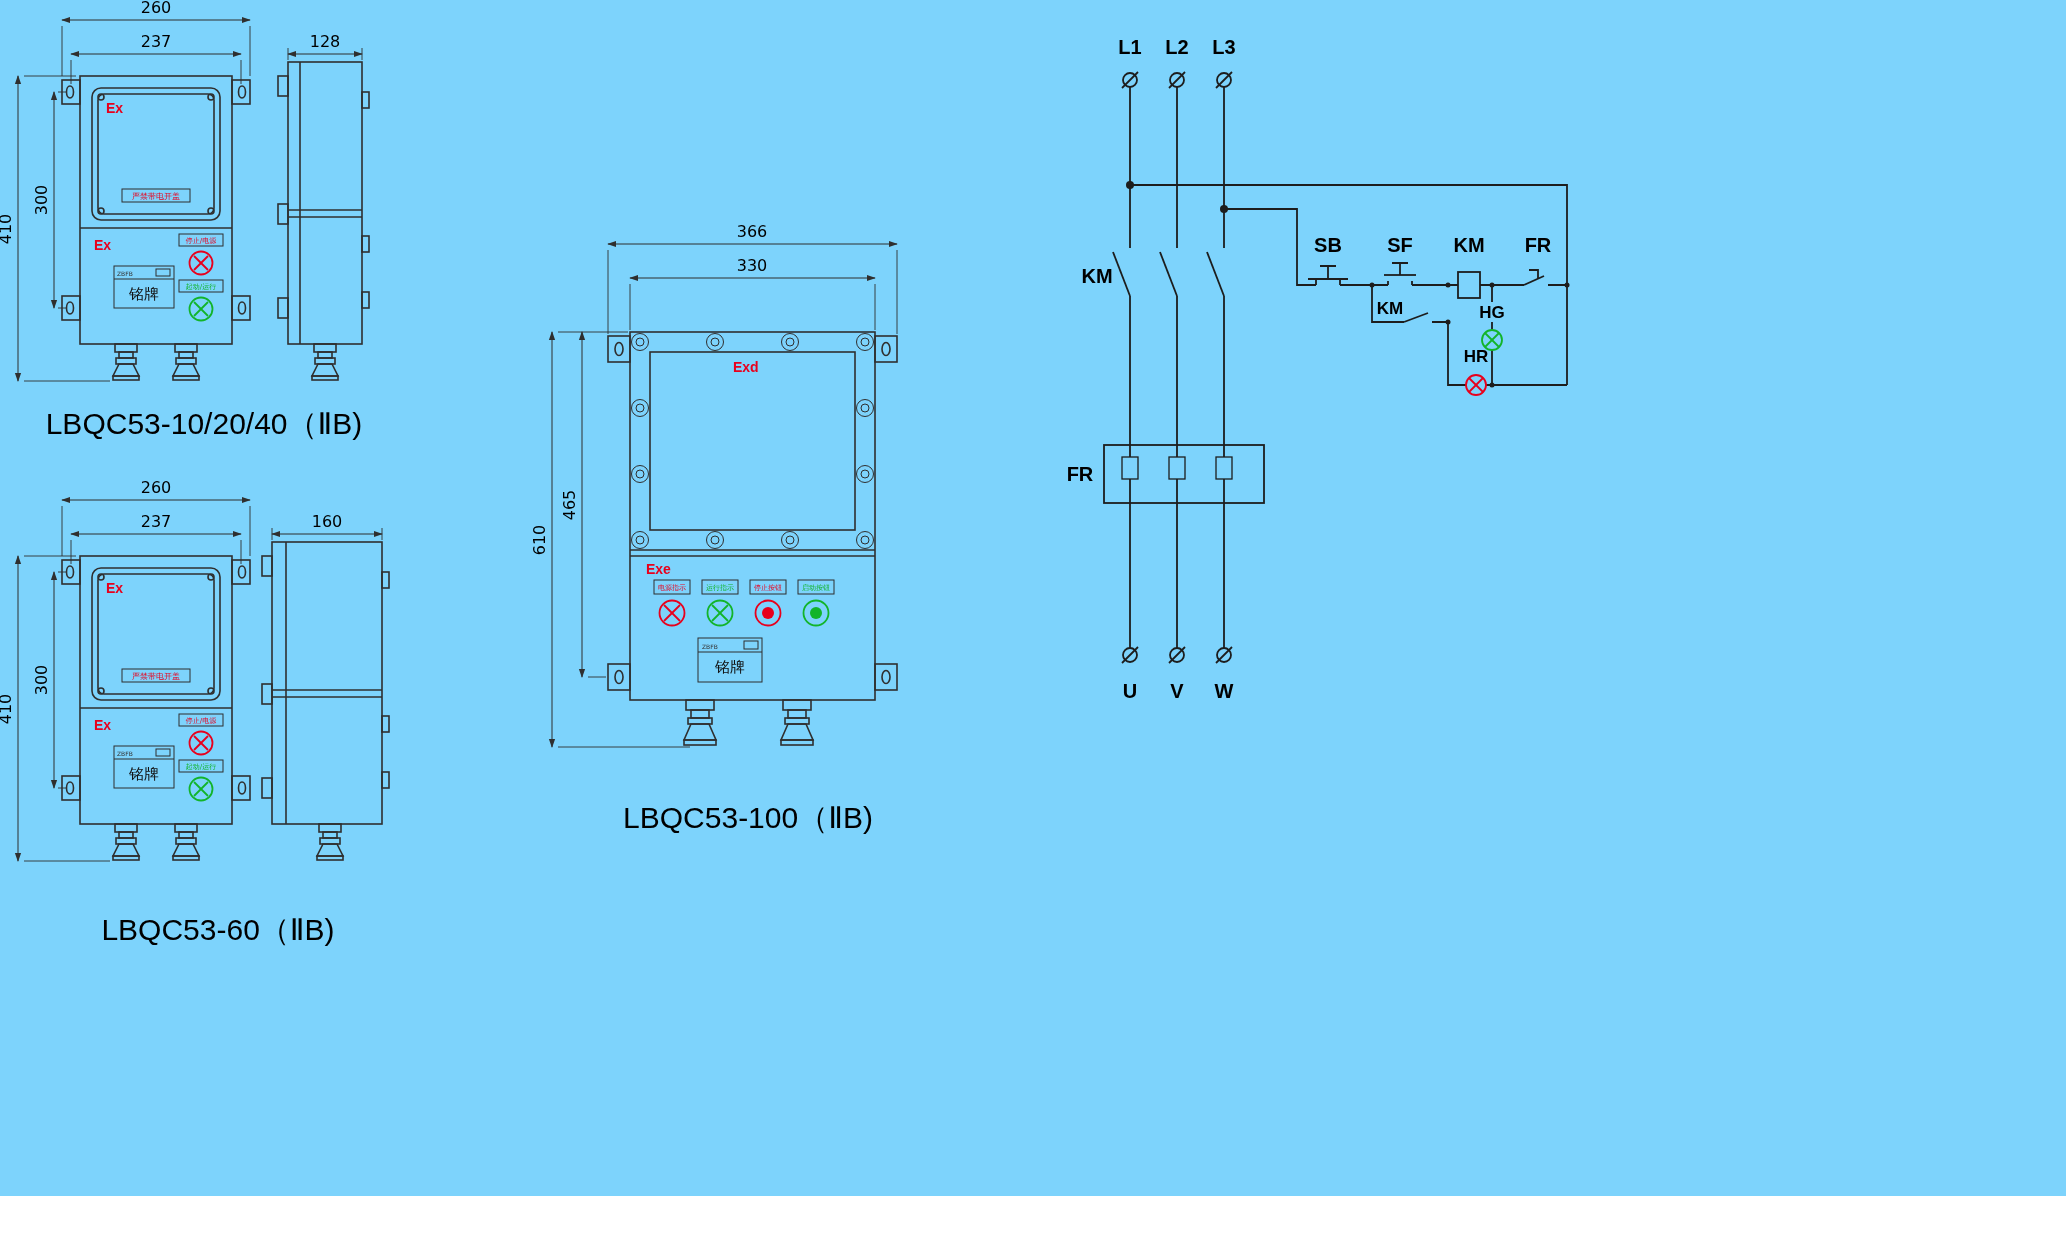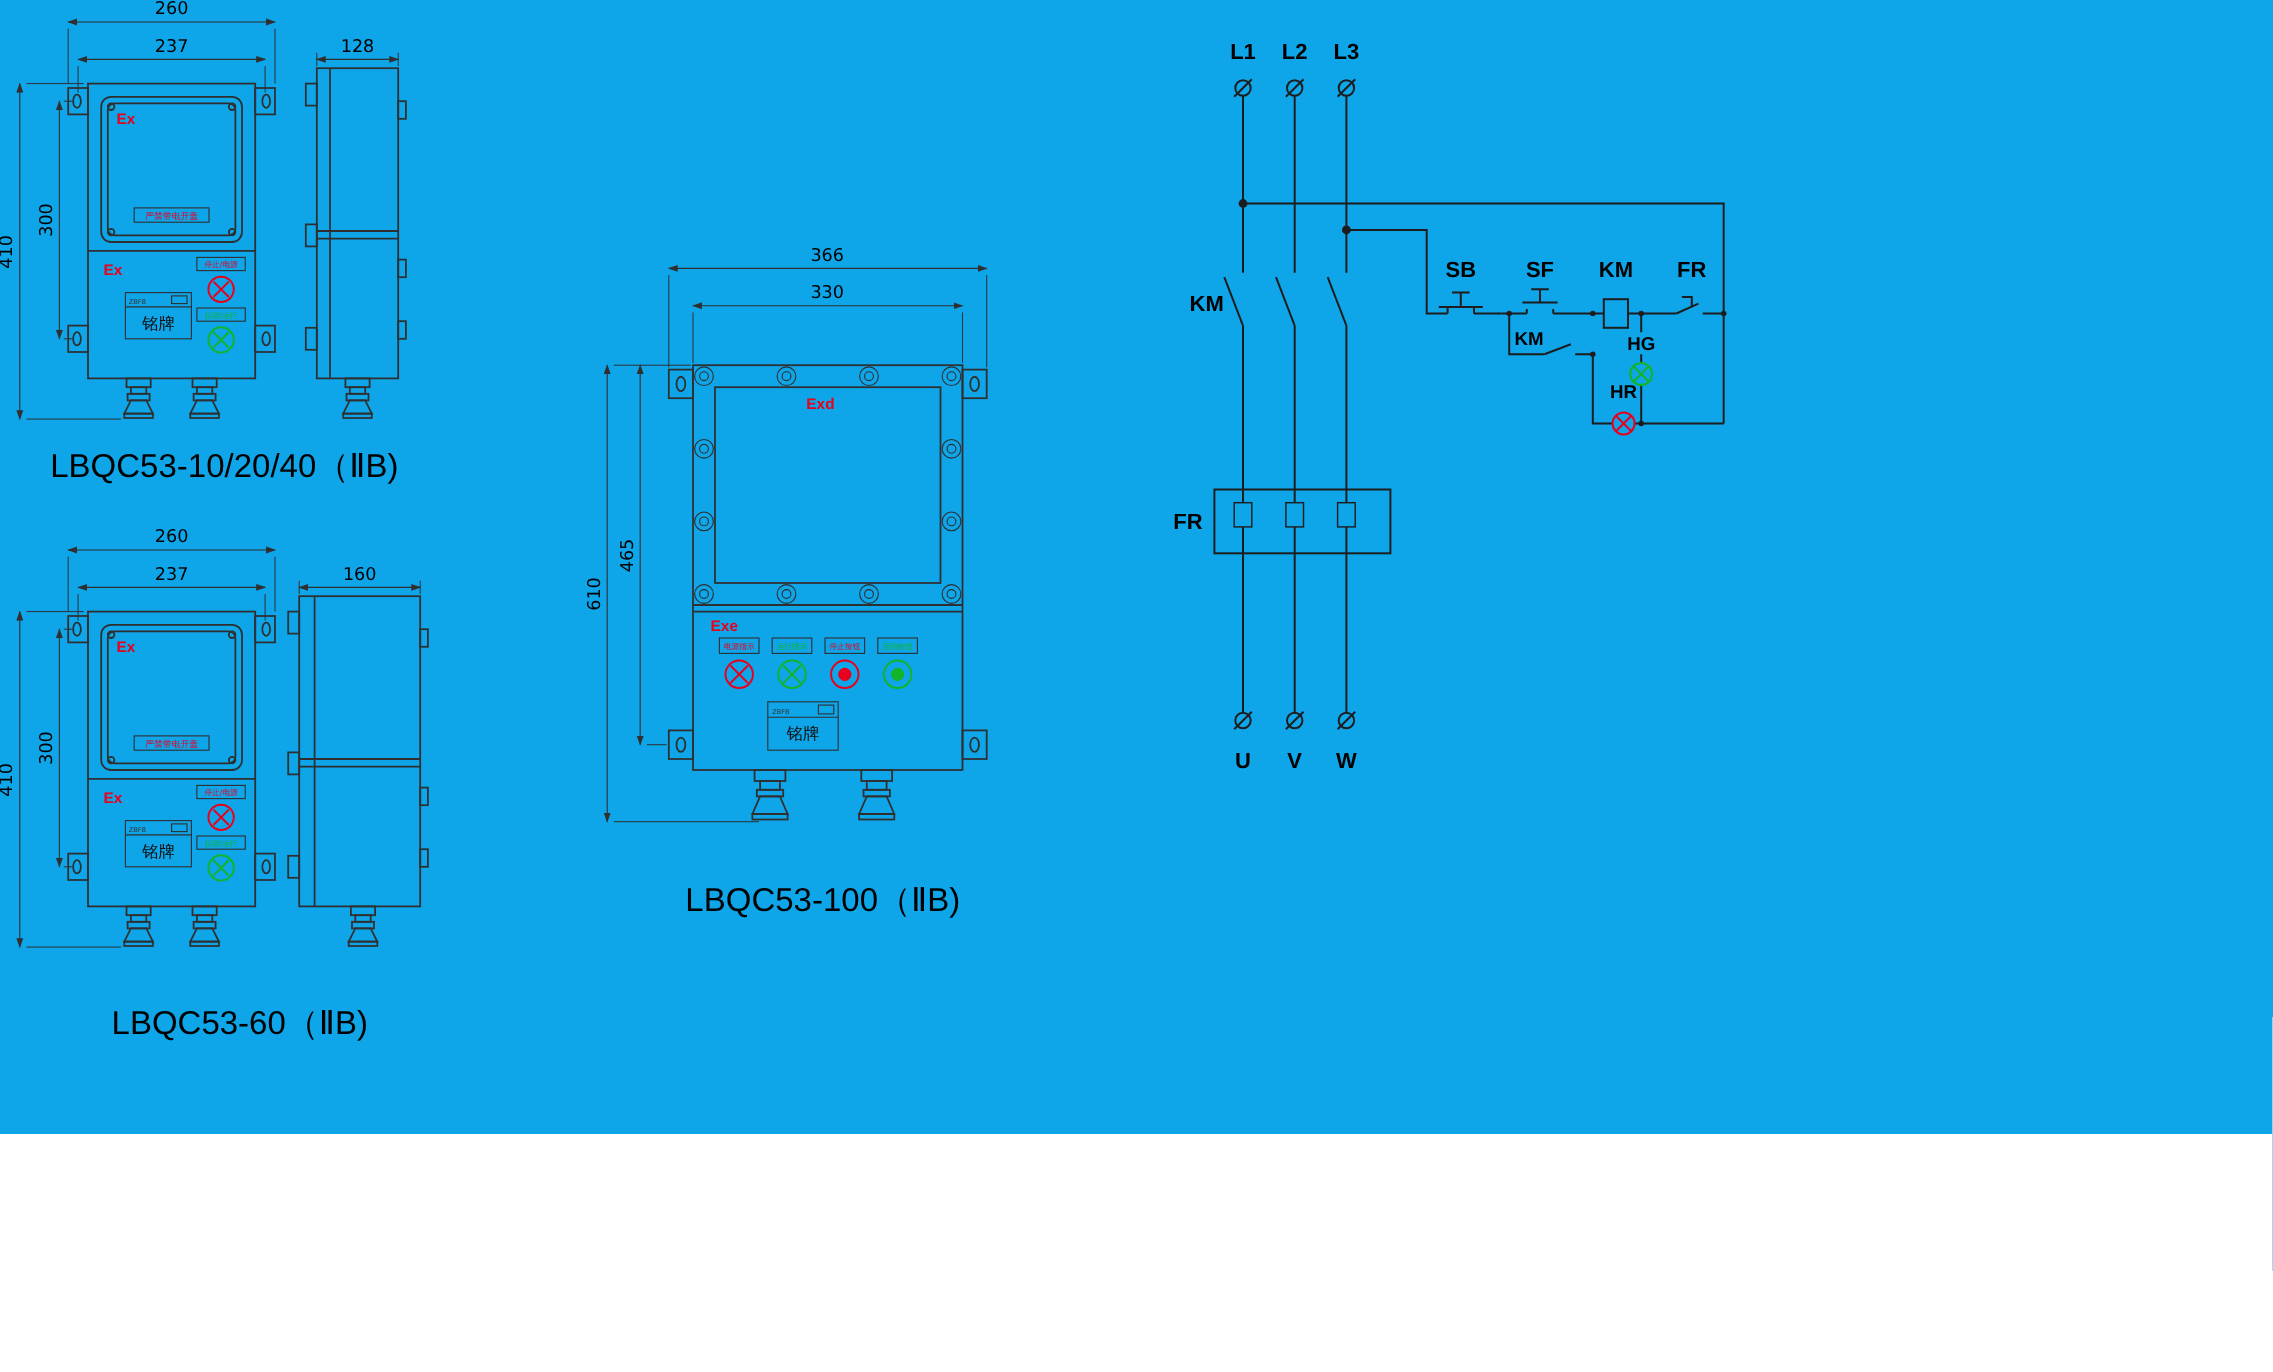--- a/index.html
+++ b/index.html
@@ -1,16 +1,16 @@
 <!DOCTYPE html>
 <html><head>
 <meta charset="utf-8">
 <style>
   html,body{margin:0;padding:0;background:#ffffff;}
-  .canvas{position:relative;width:2066px;height:1031px;background:#0ea5e9;overflow:hidden;}
+  .canvas{position:relative;width:2066px;height:1196px;background:#7dd3fc;overflow:hidden;}
   svg{display:block;}
   svg text{user-select:none;}
   .ln{fill:none;stroke:#2f2f2f;stroke-width:1.6;}
   .lnthin{fill:none;stroke:#2f2f2f;stroke-width:1;}
   .dimline{stroke:#2f2f2f;stroke-width:1;fill:none;}
   .ext{stroke:#2f2f2f;stroke-width:0.9;}
   .dimtxt{font:16px "DejaVu Sans",sans-serif;fill:#000;text-anchor:middle;}
   .title{font:30px "Liberation Sans",sans-serif;fill:#000;text-anchor:middle;}
   .ex{font:bold 14px "Liberation Sans",sans-serif;fill:#e8001c;}
   .warn{font:8px "DejaVu Sans",sans-serif;fill:#e8001c;text-anchor:middle;}

